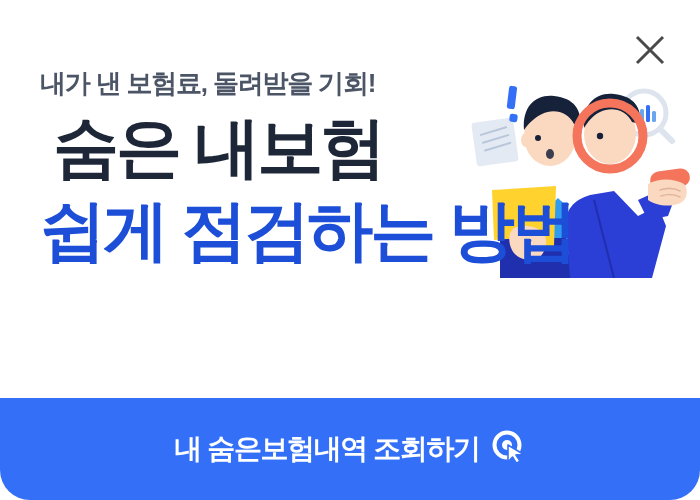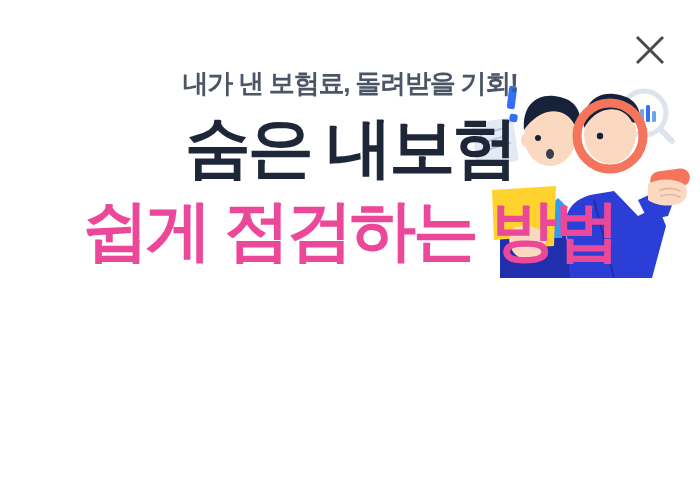--- a/index.html
+++ b/index.html
@@ -13,21 +13,20 @@
   }
 
   .banner {
     position: relative;
     width: 700px;
     height: 500px;
     background: #ffffff;
     border-radius: 30px;
     overflow: hidden;
     box-sizing: border-box;
-    text-align: center;
   }
 
   
   .close-btn {
     position: absolute;
     top: 30px;
     right: 30px;
     width: 40px;
     height: 40px;
     cursor: pointer;
@@ -60,21 +59,21 @@
     font-weight: 900;
     color: #1d2738;
     letter-spacing: -3px;
     line-height: 1.06;
     margin: 13px;
     white-space: nowrap;
   }
   .headline-2 {
     font-size: 66px;
     font-weight: 900;
-    color: #ec4899;
+    color: #1d4ed8;
     letter-spacing: -3px;
     line-height: 1.06;
     margin: 0 0 0 0;
     white-space: nowrap;
   }
 
   
   .illustration {
     position: absolute;
     right: 8px;
@@ -192,14 +191,24 @@
         <path d="M30 112 L94 108 L92 168 L62 170 L58 160 L32 162 Z" fill="#ffd22e"></path>
       </g>
 
       <g>
         <path d="M52 150 C62 146 76 148 82 156 C86 162 84 176 76 180 C66 185 54 180 50 172 C46 164 46 154 52 150 Z" fill="#fbd9c0"></path>
       </g>
 
     </svg>
   </div>
 
+  <div class="cta-bar">
+    <span class="cta-label">내 숨은보험내역 조회하기</span>
+    <span class="cta-icon">
+      <svg width="34" height="34" viewBox="0 0 34 34" fill="none" aria-hidden="true">
+        <circle cx="15" cy="15" r="12.5" stroke="#ffffff" stroke-width="4" fill="none"></circle>
+        <circle cx="15" cy="15" r="5" fill="#ffffff"></circle>
+        <path d="M16 15 L16 32 L20.5 27 L24.5 33.5 L28 31 L24 25 L31 24 Z" fill="#ffffff" stroke="#3370f7" stroke-width="1.6" stroke-linejoin="round"></path>
+      </svg>
+    </span>
+  </div>
 
 </div>
 
 </body></html>

